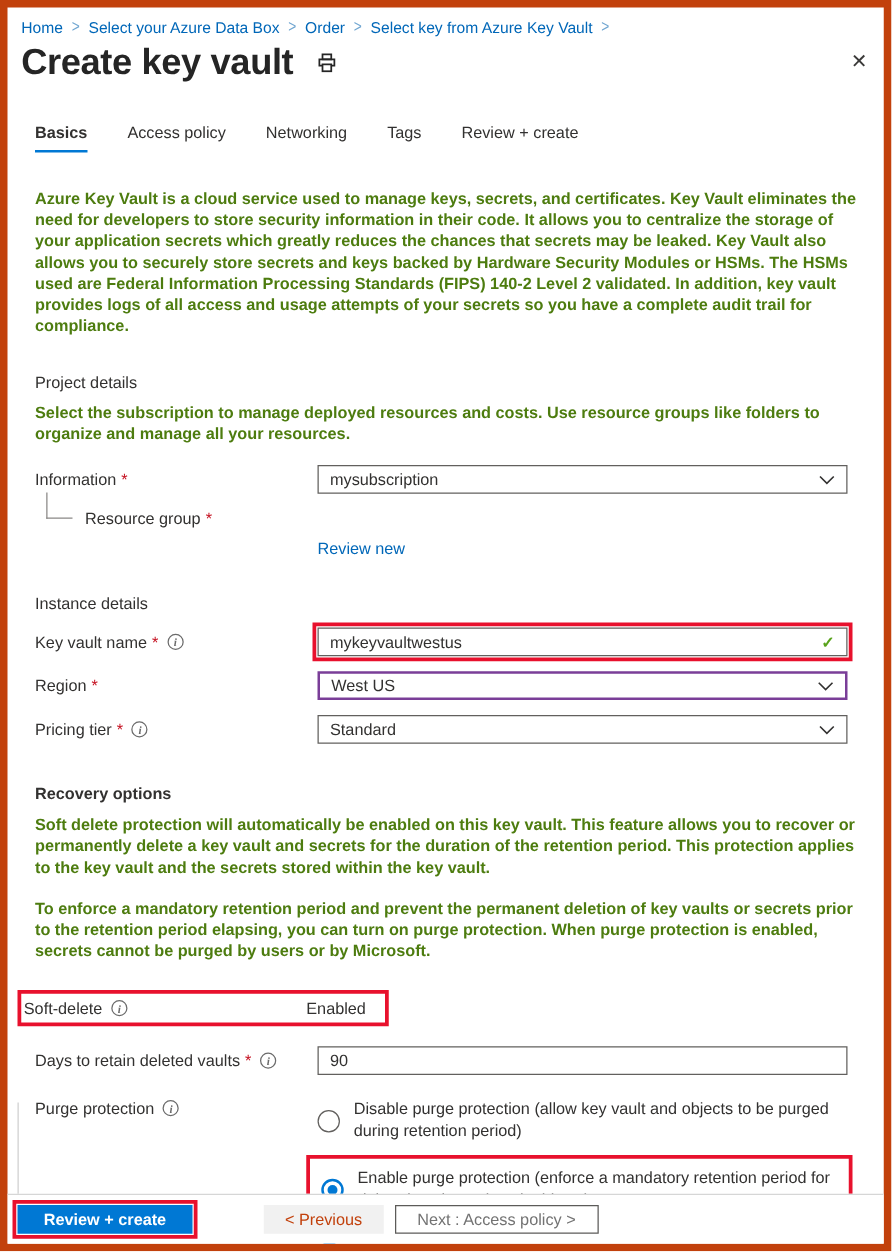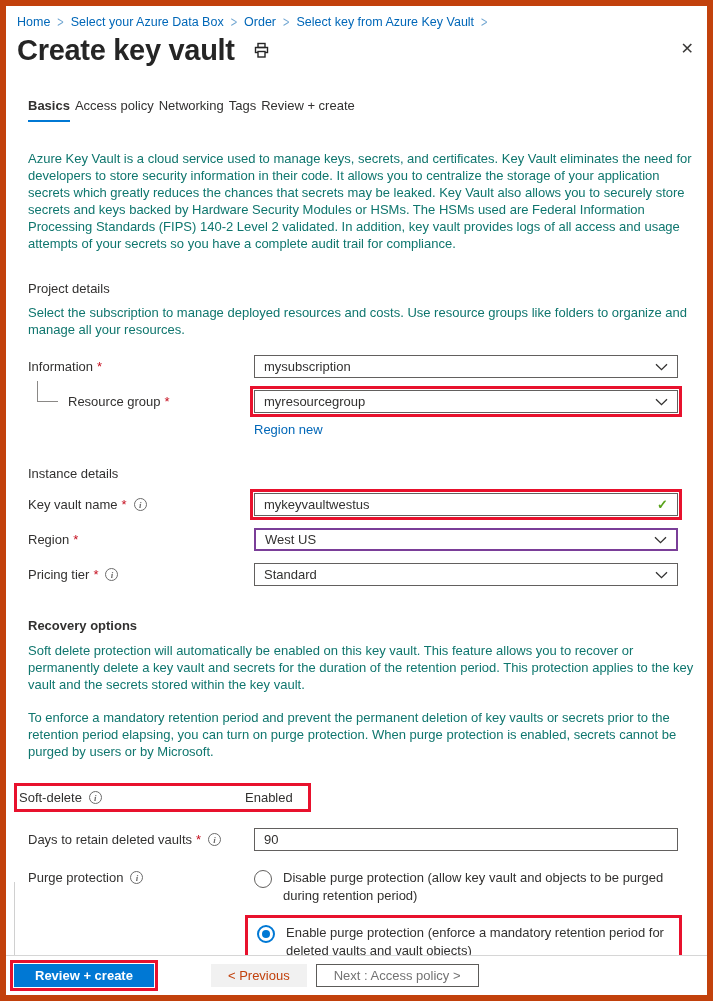--- a/index.html
+++ b/index.html
@@ -12,26 +12,26 @@
   .crumb { color:var(--link,#0067b8); cursor:pointer; text-decoration:none; }
   .crumb-sep { color:#71a6d1; font-size:11px; transform:scaleY(1.25); display:inline-block; }
 
   
   .title-row { display:flex; align-items:center; margin-top:5px; padding-left:11px; }
   .page-title { font-size:29px; font-weight:700; color:#252525; letter-spacing:-0.3px; }
   .print-icon { margin-left:18px; display:inline-flex; }
   .close-icon { position:absolute; top:33px; right:13px; font-size:16px; color:#3b3a39; cursor:pointer; }
 
   
-  .tabs { display:flex; gap:5px; padding-left:22px; margin-top:31px; font-size:13px;align-items:flex-end; }
+  .tabs { display:flex; gap:32px; padding-left:22px; margin-top:31px; font-size:13px;align-items:flex-end; }
   .tab { padding-bottom:7px; cursor:pointer; color:#323130; border-bottom:2px solid transparent; }
   .tab.active { font-weight:700; border-bottom:2px solid var(--accent,#0078d4); }
 
   .content { padding:0 13px 0 22px; }
-  .para { font-size:13px; line-height:17px; max-width:679px; color:#0f766e; }
+  .para { font-size:13px; line-height:17px; max-width:679px; color:#4d7c0f;font-weight:bold; }
   .intro { margin-top:28px; }
   .section-h { margin-top:29px; font-size:13px; color:#323130; }
   .section-desc { margin-top:8px; }
 
   
   .form-row { display:flex; align-items:center; margin-top:12px; }
   .label-cell { width:226px; flex-shrink:0; display:flex; align-items:center; font-size:13px; }
   .req { color:#c50f1f; margin-left:4px; }
   .info-icon { width:13px; height:13px; border:1px solid #6b6b6b; border-radius:50%; color:#6b6b6b;
                font:italic 700 9px "Liberation Serif", serif; display:inline-flex; align-items:center;
@@ -51,21 +51,21 @@
   
   .soft-row { display:flex; align-items:center; margin-top:23px; margin-left:-14px;
               border:3px solid var(--hl,#e8112d); padding:4px 6px 4px 2px; width:297px; }
   .soft-row .label-cell { width:226px; }
   .plain-value { font-size:13px; }
 
   
   .purge-row { display:flex; align-items:flex-start; margin-top:16px; }
   .purge-row .label-cell { padding-top:3px; }
   .options-col { width:440px; }
-  .radio-option { display:flex; gap:11px; font-size:13px; line-height:18px; align-items:flex-start; cursor:pointer; }
+  .radio-option { display:flex; gap:11px; font-size:13px; line-height:18px; align-items:center; cursor:pointer; }
   .radio { width:18px; height:18px; border-radius:50%; border:1px solid #62605e; background:#fff;
            flex-shrink:0; position:relative; margin-top:1px; }
   .radio.selected { border:2px solid var(--accent,#0078d4); }
   .radio.selected::after { content:""; position:absolute; left:3px; top:3px; width:8px; height:8px;
            border-radius:50%; background:var(--accent,#0078d4); }
   .opt-box { padding:2px 0; }
   .opt-box.hl2 { border:3px solid var(--hl,#e8112d); margin:8px 0 0 -9px; padding:6px 4px 7px 9px; width:437px; }
   .note-row { display:flex; gap:9px; align-items:center; margin:14px 0 0 2px; }
   .info-filled-icon { width:15px; height:15px; border-radius:50%; background:var(--accent,#0078d4); color:#fff;
            font:italic 700 10px "Liberation Serif", serif; display:flex; align-items:center;
@@ -140,30 +140,22 @@
         </span>
       </div>
     </div>
 
     <div class="form-row">
       <div class="label-cell">
         <span class="connector"></span>
         <span>Resource group</span>
         <span class="req">*</span>
       </div>
-      <div class="control hl-red">
-        <span>myresourcegroup</span>
-        <span class="chevron-down-icon">
-          <svg width="13" height="8" viewBox="0 0 13 8">
-              <path d="M1 1.2 L6.5 6.6 L12 1.2" fill="none" stroke="#323130" stroke-width="1.3"></path>
-            </svg>
-        </span>
-      </div>
-    </div>
-    <div class="create-new">Region new</div>
+    </div>
+    <div class="create-new">Review new</div>
 
     <div class="section-h">Instance details</div>
 
     <div class="form-row">
       <div class="label-cell">
         <span>Key vault name</span>
         <span class="req">*</span>
         <span class="info-icon">i</span>
       </div>
       <div class="control input hl-red">

